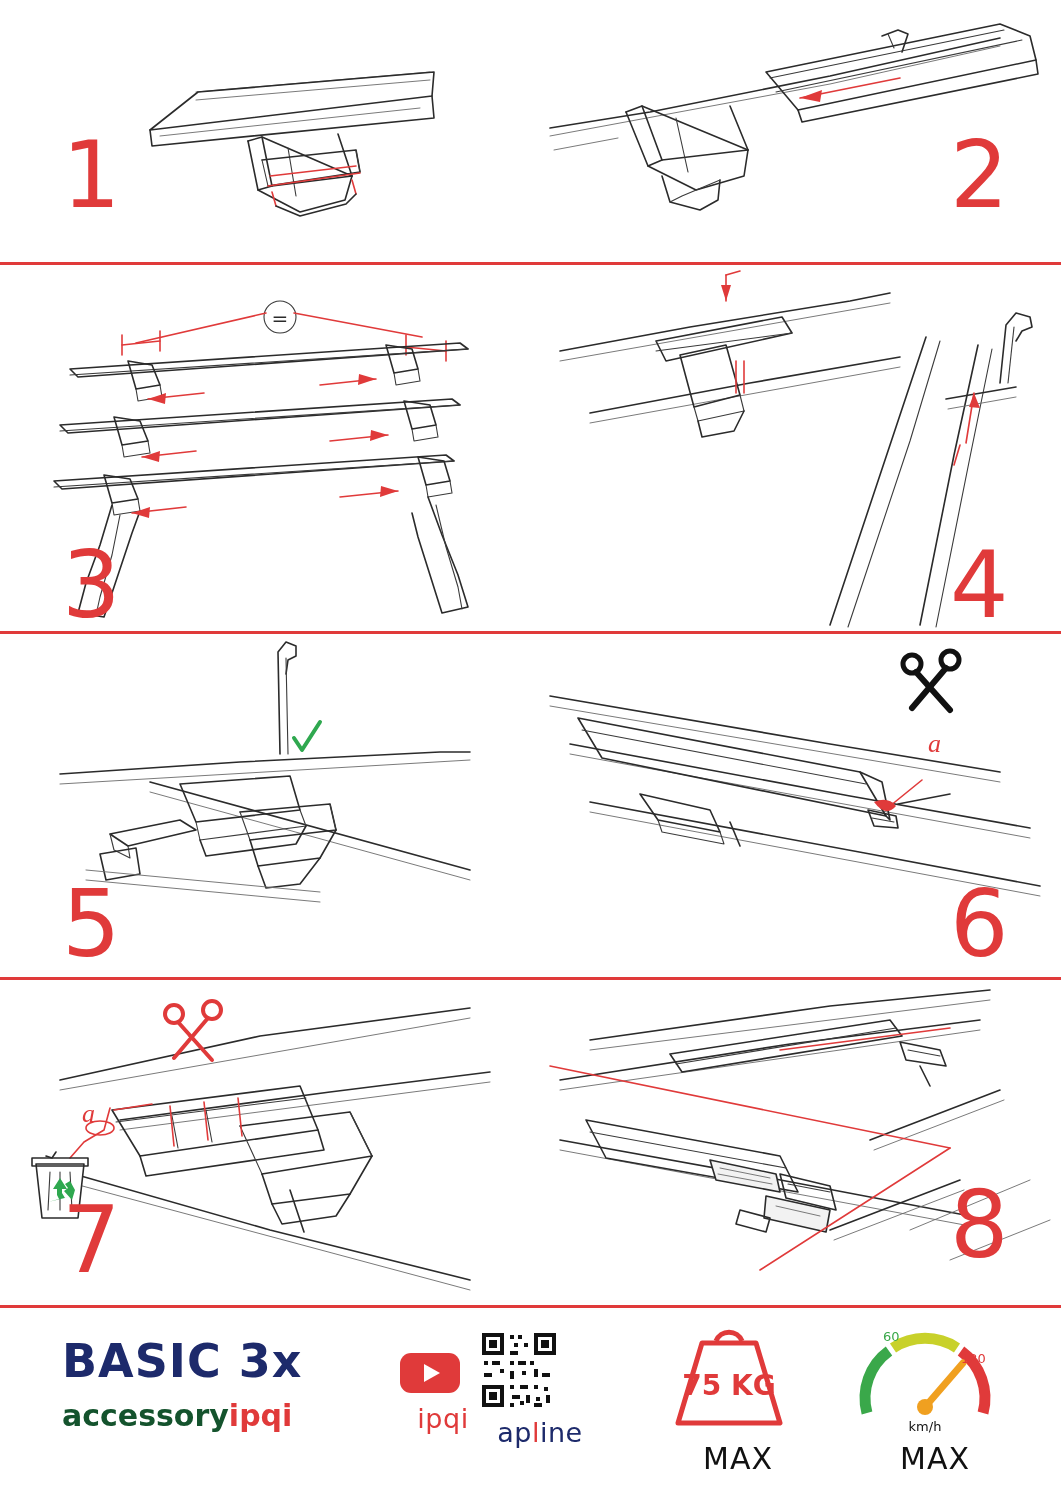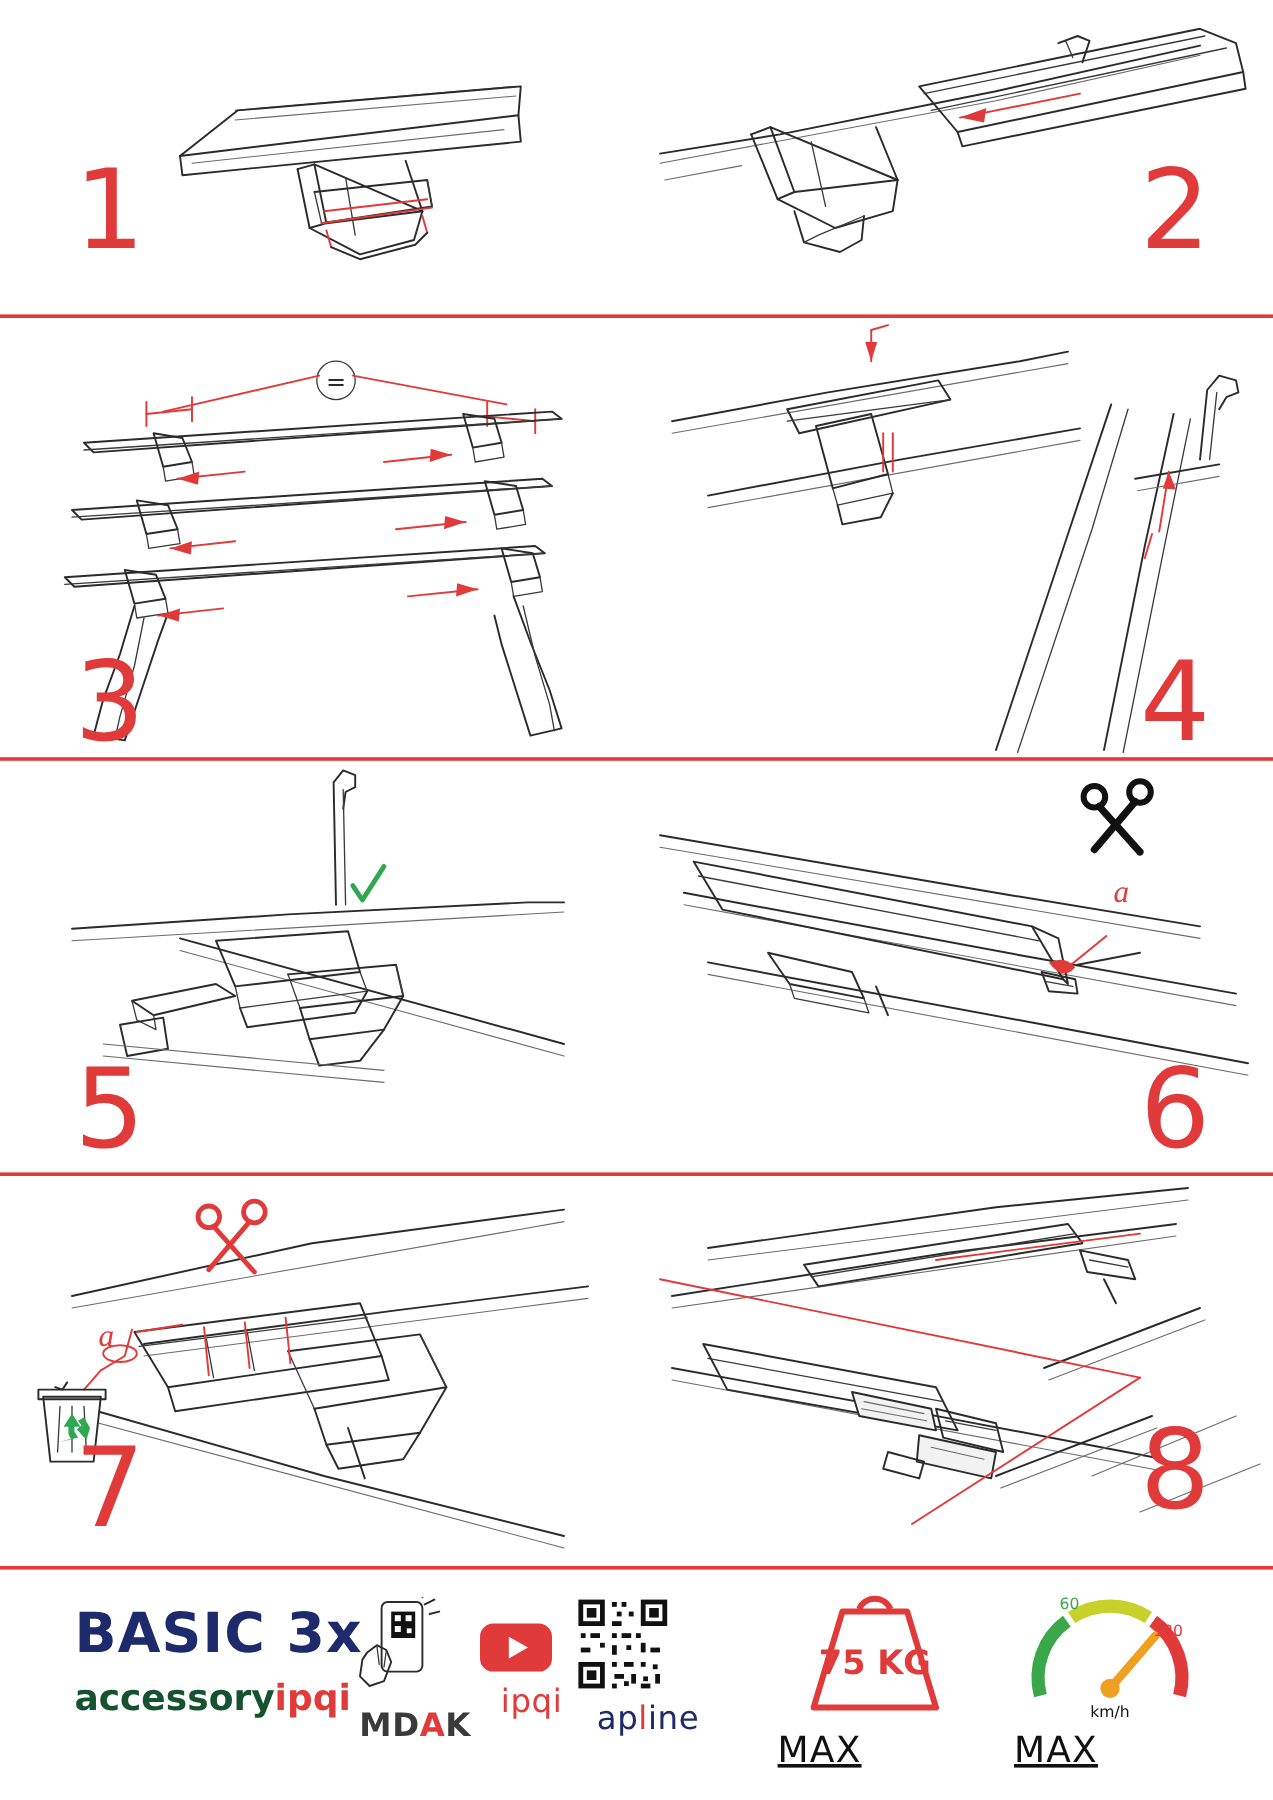--- a/index.html
+++ b/index.html
@@ -35,21 +35,21 @@
   .brand .b2 .part{color:#e03a3a;}
 
   .flogo{position:absolute;text-align:center;}
   .flogo .cap{font-family:"DejaVu Sans",sans-serif;font-size:27px;letter-spacing:0.5px;margin-top:8px;}
   .cap-mdak{color:#3a3a3a;font-weight:600;}
   .cap-mdak .a{color:#e03a3a;}
   .cap-ipqi{color:#e03a3a;font-weight:400;}
   .cap-apline{color:#1d2a6b;font-weight:400;}
   .cap-apline .l{color:#e03a3a;}
 
-  .maxblock{position:absolute;text-decoration:underline;}
+  .maxblock{position:absolute;text-align:center;}
   .maxblock .mlabel{font-family:"DejaVu Sans",sans-serif;font-size:30px;color:#111;letter-spacing:1px;margin-top:4px;}
   .kgtext{font-family:"DejaVu Sans",sans-serif;font-size:28px;fill:#e03a3a;font-weight:700;}
 </style>
 </head>
 <body>
 
 <div class="sheet">
 
   <div class="hr r1"></div>
   <div class="hr r2"></div>
@@ -350,37 +350,20 @@
     <div class="stepnum" style="left:420px;top:200px;">8</div>
   </div>
 
   <div class="footer">
 
     <div class="brand">
       <div class="b1">BASIC 3x</div>
       <div class="b2"><span class="accessory">accessory</span><span class="part">ipqi</span></div>
     </div>
 
-    <div class="flogo" style="left:296px;top:26px;width:100px;">
-      <svg width="86" height="84" viewBox="0 0 86 84">
-        <rect x="22" y="4" width="34" height="58" rx="5" class="ln fillw"></rect>
-        <rect x="30" y="12" width="20" height="22" fill="#111"></rect>
-        <rect x="33" y="15" width="5" height="5" fill="#fff"></rect>
-        <rect x="42" y="15" width="5" height="5" fill="#fff"></rect>
-        <rect x="33" y="24" width="5" height="5" fill="#fff"></rect>
-        <rect x="43" y="26" width="4" height="4" fill="#fff"></rect>
-        <path class="ln" d="M10 46 L18 40 L26 44 L30 54 L24 70 L12 74 L4 66 L6 52 Z"></path>
-        <path class="ln-thin" d="M18 40 L20 56"></path>
-        <path class="ln-thin" d="M26 44 L24 58"></path>
-        <path class="ln" d="M58 6 L66 2"></path>
-        <path class="ln" d="M62 14 L70 12"></path>
-        <path class="ln" d="M56 0 L58 -4"></path>
-      </svg>
-      <div class="cap cap-mdak"><span>MD</span><span class="a">A</span><span>K</span></div>
-    </div>
 
     <div class="flogo" style="left:398px;top:44px;width:90px;">
       <svg width="64" height="46" viewBox="0 0 64 46">
         <rect x="2" y="4" width="60" height="40" rx="11" fill="#e03a3a"></rect>
         <path d="M26 15 L42 24 L26 33 Z" fill="#ffffff"></path>
       </svg>
       <div class="cap cap-ipqi">ipqi</div>
     </div>
 
     <div class="flogo" style="left:480px;top:26px;width:120px;">

